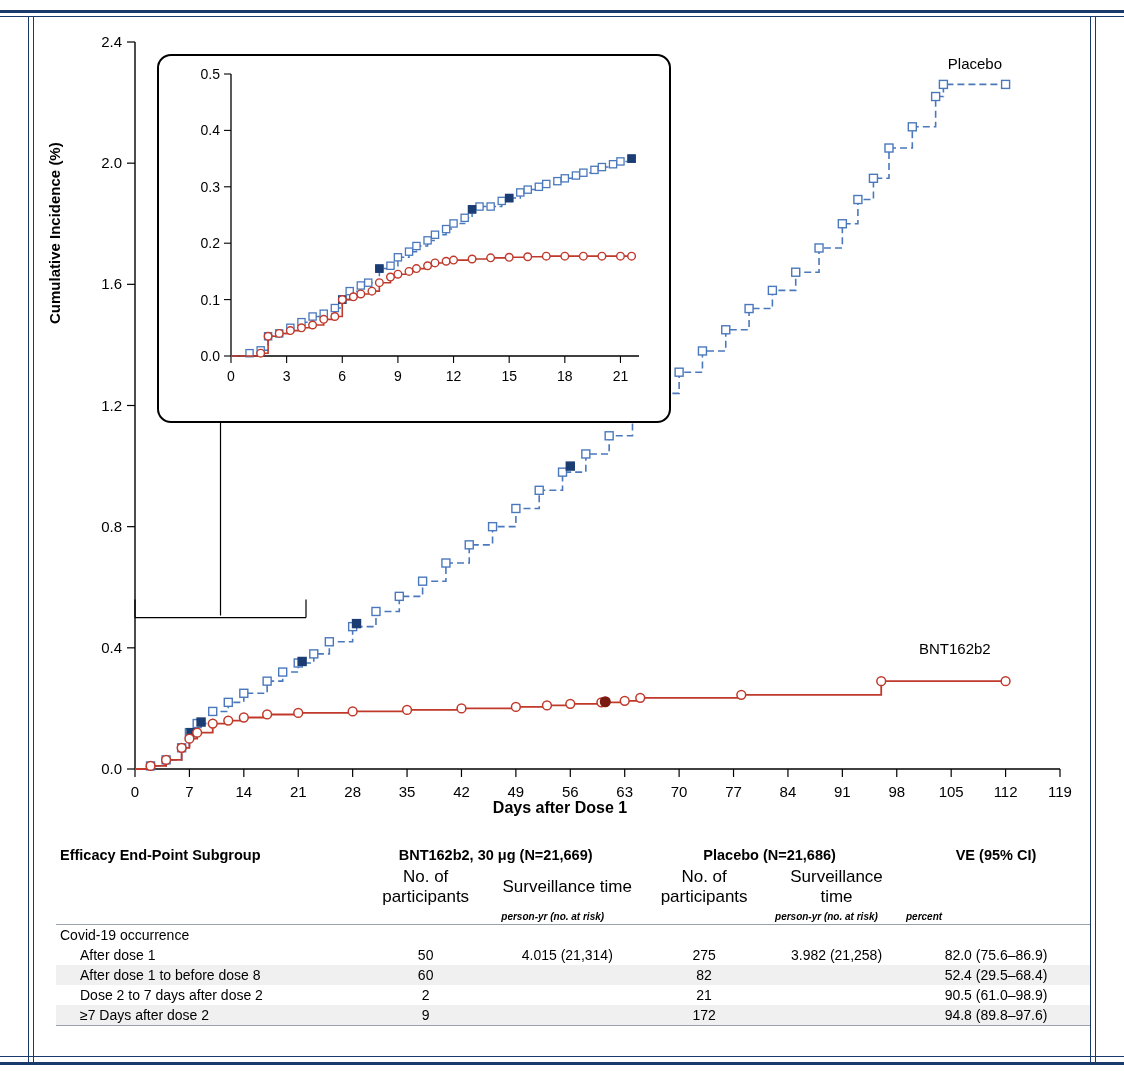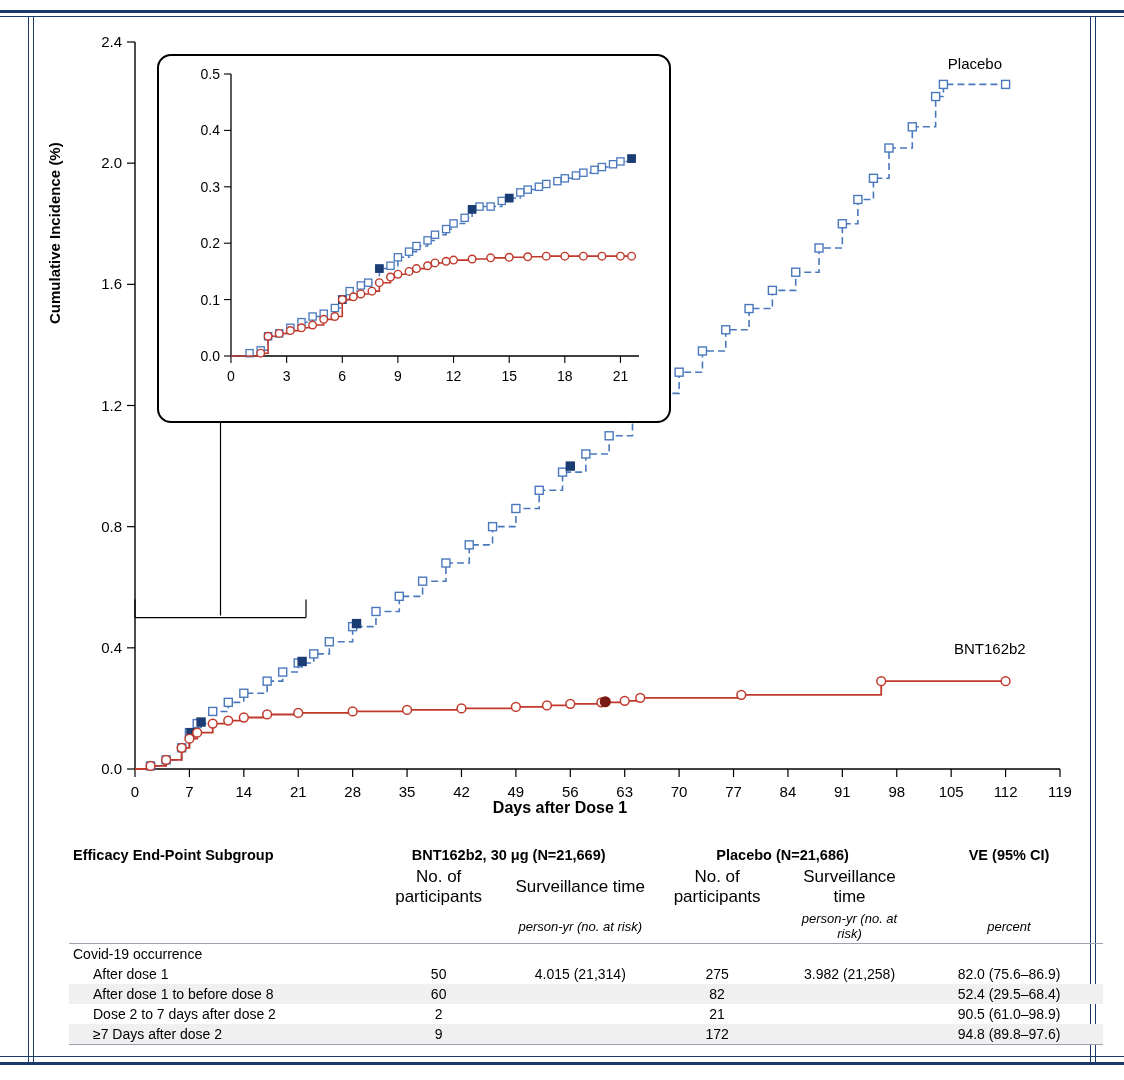--- a/index.html
+++ b/index.html
@@ -22,26 +22,26 @@
     font-size:15px;font-weight:bold;white-space:nowrap;}
   .xaxis-title{position:absolute;width:100%;text-align:center;font-size:16px;font-weight:bold;}
 
   .series-label{position:absolute;font-size:15px;white-space:nowrap;}
 
   
   #inset{position:absolute;left:117px;top:30px;width:510px;height:365px;
     border:2px solid #000;border-radius:14px;background:#fff;}
 
   
-  #table{position:absolute;left:41px;top:845px;width:1062px;font-size:14px;}
+  #table{position:absolute;left:28px;top:845px;width:1062px;font-size:14px;}
   table{border-collapse:collapse;width:1034px;margin-left:28px;}
   th,td{padding:2px 4px;}
   .th-main{font-weight:bold;font-size:14.5px;text-align:center;}
   .th-sub{font-weight:normal;font-size:17px;text-align:center;}
-  .th-sub-i{font-style:italic;font-weight:normal;font-size:13px;text-align:center;}
+  .th-sub-i{font-style:italic;font-weight:bold;font-size:10px;text-align:left;}
   .left{text-align:left;}
   .ctr{text-align:center;}
   .rowline-top{border-top:1px solid #9aa3ad;}
   .rowline-bot{border-bottom:1px solid #9aa3ad;}
   .shade{background:#f0f0f0;}
   .indent{padding-left:24px;}
   .grouphdr{padding-left:4px;}
   svg{display:block;}
 </style>
 </head>
@@ -187,21 +187,21 @@
         <circle cx="584.7058823529412" cy="676.84375" r="4.4" fill="#fff" stroke="#c0392b" stroke-width="1.5"></circle>
         <circle cx="600.2521008403361" cy="673.8145833333333" r="4.4" fill="#fff" stroke="#c0392b" stroke-width="1.5"></circle>
         <circle cx="701.3025210084033" cy="670.7854166666666" r="4.4" fill="#fff" stroke="#c0392b" stroke-width="1.5"></circle>
         <circle cx="841.218487394958" cy="657.1541666666667" r="4.4" fill="#fff" stroke="#c0392b" stroke-width="1.5"></circle>
         <circle cx="965.5882352941177" cy="657.1541666666667" r="4.4" fill="#fff" stroke="#c0392b" stroke-width="1.5"></circle>
         <circle cx="565.2731092436975" cy="677.7525" r="4.8" fill="#7b1a12" stroke="#7b1a12" stroke-width="1.5"></circle>
       </svg>
     <div class="xaxis-title" style="left:0;top:775px;">Days after Dose 1</div>
 
     <div class="series-label" id="lbl-placebo" style="left: 887.857px; top: 31px; margin-left: 20px;">Placebo</div>
-    <div class="series-label" id="lbl-bnt" style="left: 914px; top: 615.833px;">BNT162b2</div>
+    <div class="series-label" id="lbl-bnt" style="left: 879px; top: 615.833px;">BNT162b2</div>
 
     <div id="inset">
       <svg id="inset-svg" width="506" height="361">
           <line x1="72" y1="300" x2="480" y2="300" stroke="#000" stroke-width="1.3"></line>
           <line x1="72" y1="300" x2="72" y2="18" stroke="#000" stroke-width="1.3"></line>
           <line x1="65" y1="300" x2="72" y2="300" stroke="#000" stroke-width="1.1"></line>
           <text x="61" y="305" text-anchor="end" font-size="14" font-family="Liberation Sans, sans-serif">0.0</text>
           <line x1="65" y1="243.6" x2="72" y2="243.6" stroke="#000" stroke-width="1.1"></line>
           <text x="61" y="248.6" text-anchor="end" font-size="14" font-family="Liberation Sans, sans-serif">0.1</text>
           <line x1="65" y1="187.2" x2="72" y2="187.2" stroke="#000" stroke-width="1.1"></line>

